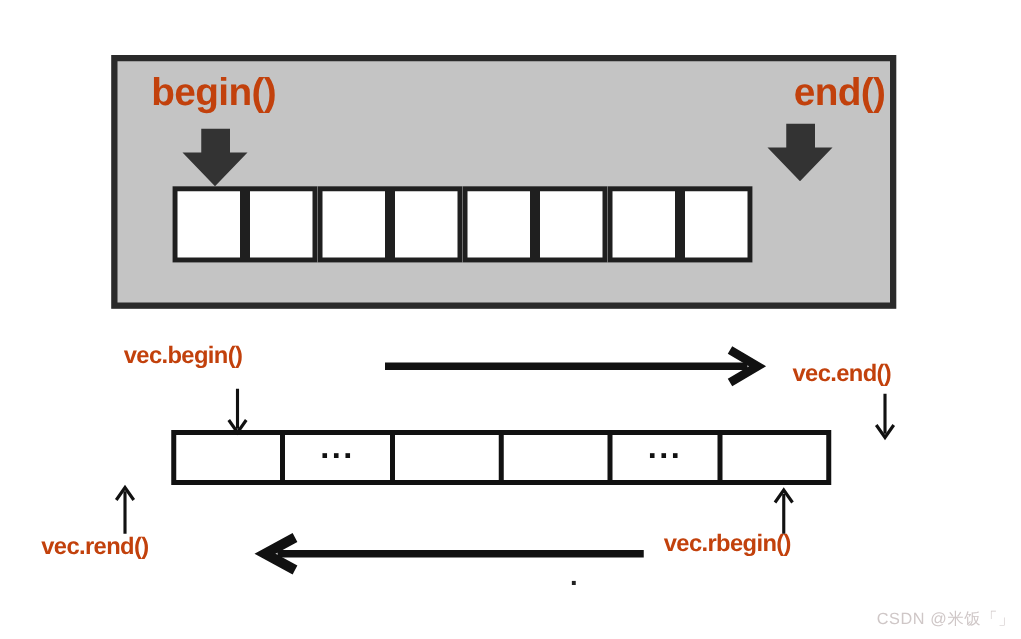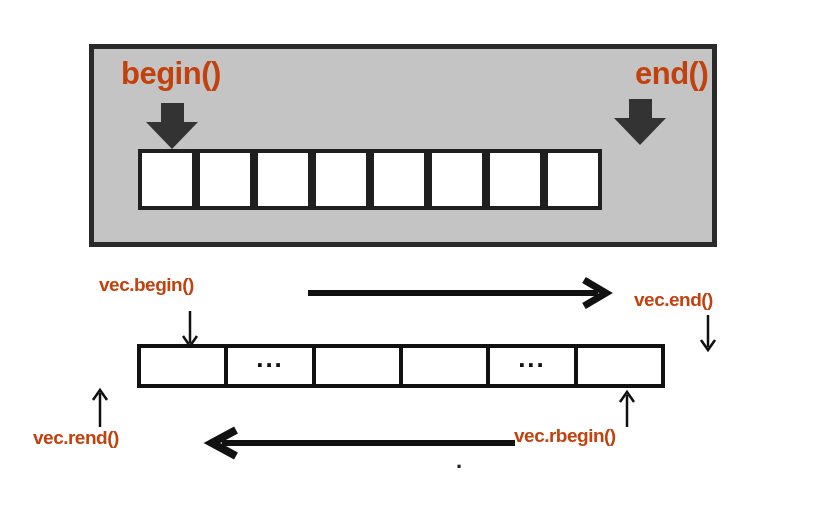--- a/index.html
+++ b/index.html
@@ -90,24 +90,25 @@
     <div class="vec-cell">
         <span>...</span>
       </div>
     <div class="vec-cell">
         <span></span>
       </div>
   </div>
 
   <div class="lbl lbl-mid" style="left:33px;top:428px;">vec.rend()</div>
 
-  <div class="lbl lbl-mid" style="left:514px;top:426px;">vec.rbegin()</div>
+  <div class="lbl lbl-mid" style="left:531px;top:426px;">vec.rbegin()</div>
 
   <div class="tiny-dot">.</div>
 
+  <div class="watermark">CSDN @米饭「」</div>
 
   <svg class="overlay" width="817" height="511" viewBox="0 0 817 511">
 
     <g>
       <polygon points="161,103 184,103 184,122 198,122 172,149 146,122 161,122" fill="#333333"></polygon>
     </g>
 
     <g>
       <polygon points="629,99 652,99 652,118 666,118 640,145 614,118 629,118" fill="#333333"></polygon>
     </g>

